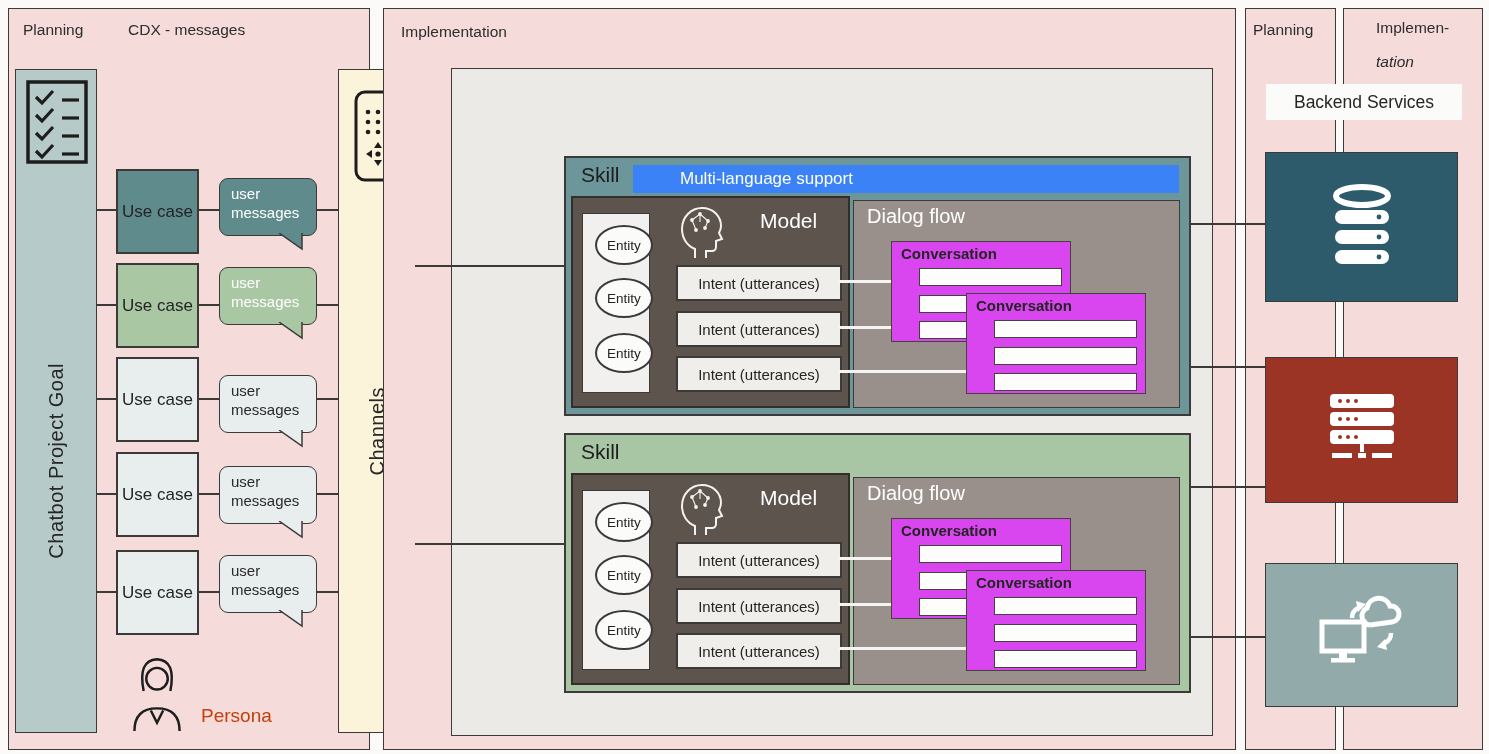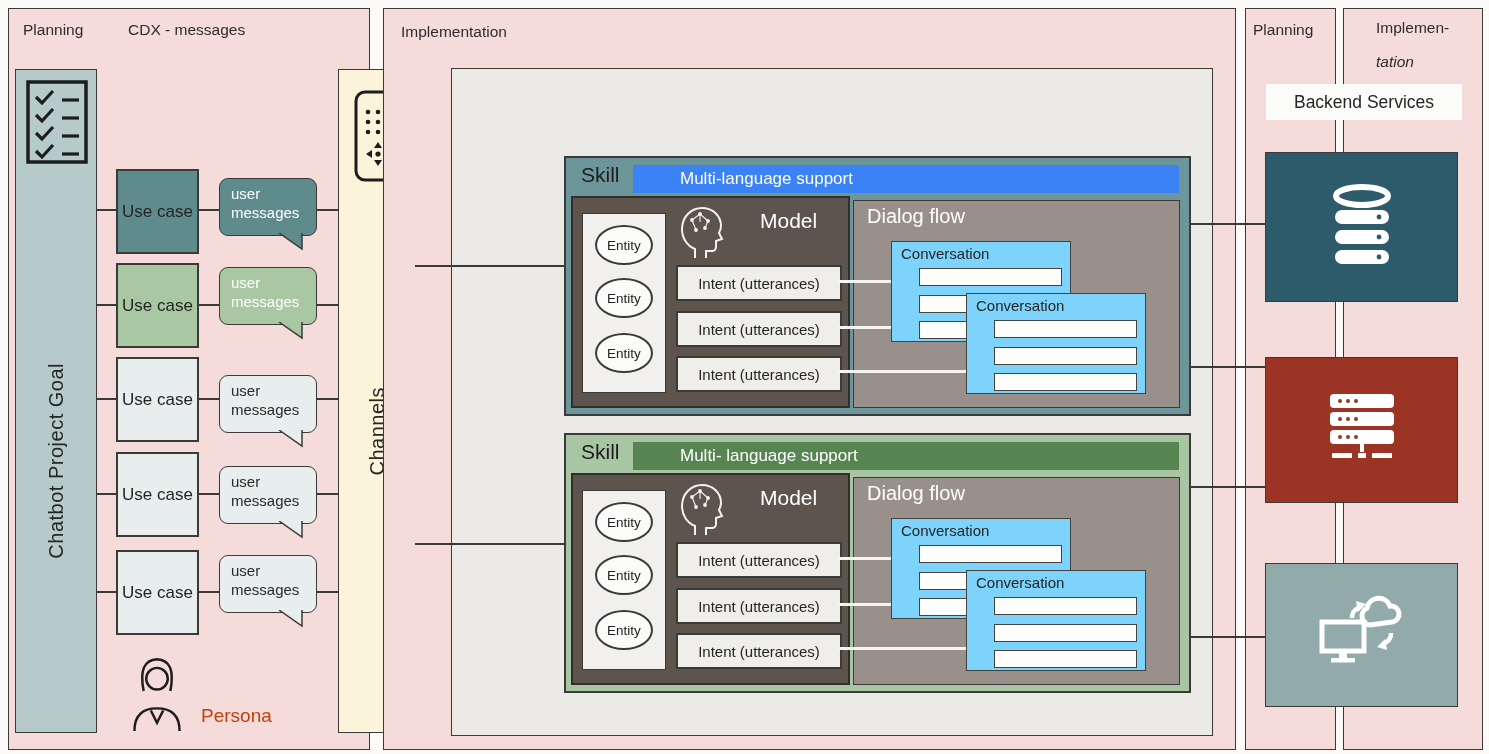--- a/index.html
+++ b/index.html
@@ -30,31 +30,31 @@
   .inner-gray{position:absolute;left:67px;top:59px;width:762px;height:668px;background:#ebeae7;border:1.5px solid #3b3a38;}
   .skill{position:absolute;left:180px;width:627px;height:260px;border:2px solid #3b3a38;}
   .skill1{top:147px;background:#6d969b;}
   .skill2{top:424px;background:#a9c6a4;}
   .skill-label{position:absolute;left:15px;top:5px;font-size:21px;color:#1d1d1d;}
   .skill-header{position:absolute;left:67px;top:7px;width:546px;height:28px;font-size:17px;
                 color:#fff;line-height:28px;padding-left:47px;}
   .sh1{background:#3b82f6;}
   .sh2{background:#568551;}
   .model-box{position:absolute;left:5px;top:38px;width:279px;height:212px;background:#5e544e;border:2px solid #332e29;}
-  .entity-panel{position:absolute;left:9px;top:15px;width:84px;height:180px;background:#f1f0ee;border:1.5px solid #3b3a38;}
+  .entity-panel{position:absolute;left:9px;top:15px;width:68px;height:180px;background:#f1f0ee;border:1.5px solid #3b3a38;}
   .entity{position:absolute;left:12px;width:58px;height:40px;border:2px solid #3a3a3a;border-radius:50%;
           background:#fbfbf9;display:flex;align-items:center;justify-content:center;font-size:13.5px;color:#242424;}
   .brain{position:absolute;left:102px;top:3px;}
   .model-title{position:absolute;left:187px;top:11px;font-size:21px;color:#ffffff;}
   .intent{position:absolute;left:103px;width:166px;height:36px;background:#efeeeb;border:2px solid #3b3a38;
           display:flex;align-items:center;justify-content:center;font-size:15px;color:#242424;}
   .iline{position:absolute;height:2.5px;background:#f5f4f2;z-index:2;}
   .dialog{position:absolute;left:287px;top:42px;width:327px;height:208px;background:#99908b;border:1.5px solid #3b3a38;}
   .dialog-title{position:absolute;left:13px;top:4px;font-size:20px;color:#fff;}
-  .conv{position:absolute;width:180px;height:101px;background:#7dd3fc;border:1.5px solid #45413c;}
+  .conv{position:absolute;width:180px;height:101px;background:#d946ef;border:1.5px solid #45413c;font-weight:bold;}
   .conv1{left:37px;top:40px;z-index:3;}
   .conv2{left:112px;top:92px;z-index:4;}
   .conv-title{position:absolute;left:9px;top:3px;font-size:15px;color:#242424;}
   .conv-row{position:absolute;left:27px;width:143px;height:18px;background:#fdfdfc;border:1.5px solid #45413c;}
   .backend-label{position:absolute;left:1266px;top:84px;width:196px;height:36px;background:#fbfbf9;
                  display:flex;align-items:center;justify-content:center;font-size:17.5px;color:#262626;z-index:5;}
   .svc-box{position:absolute;left:1265px;width:193px;border:1.5px solid #3b3a38;
            display:flex;align-items:center;justify-content:center;z-index:4;}
   .db-box{top:152px;height:150px;background:#2d5b6b;}
   .red-box{top:357px;height:146px;background:#9c3426;}
@@ -229,21 +229,20 @@
           <div class="conv-title">Conversation</div>
           <div class="conv-row" style="top:26px;"></div>
           <div class="conv-row" style="top:53px;"></div>
           <div class="conv-row" style="top:79px;"></div>
         </div>
       </div>
     </div>
 
     <div class="skill skill2">
       <div class="skill-label">Skill</div>
-      <div class="skill-header sh2">Multi- language support</div>
       <div class="iline" style="left:272px;top:122px;width:55px;"></div>
       <div class="iline" style="left:272px;top:168px;width:55px;"></div>
       <div class="iline" style="left:272px;top:212px;width:130px;"></div>
       <div class="model-box">
         <div class="entity-panel">
           <div class="entity" style="top:11px;">Entity</div>
           <div class="entity" style="top:64px;">Entity</div>
           <div class="entity" style="top:119px;">Entity</div>
         </div>
         <span class="brain">

